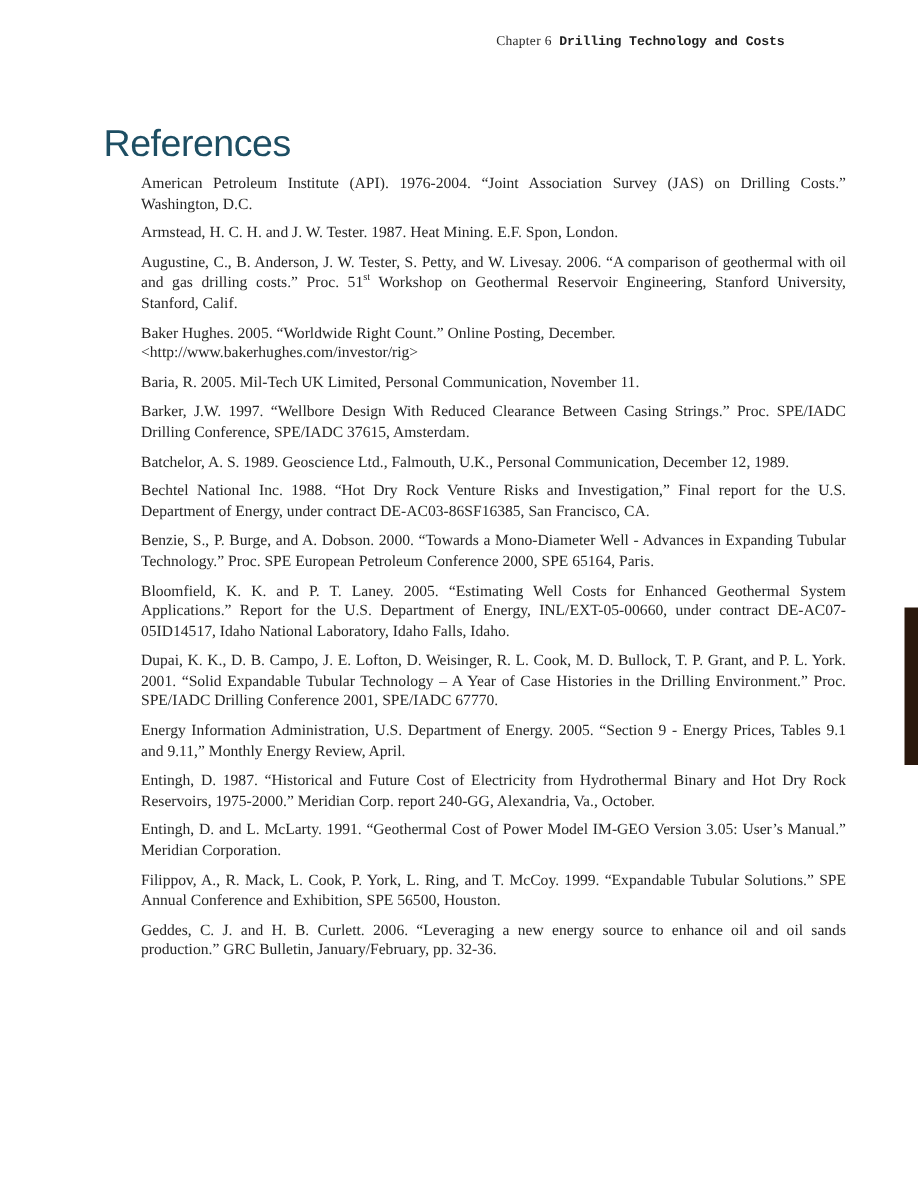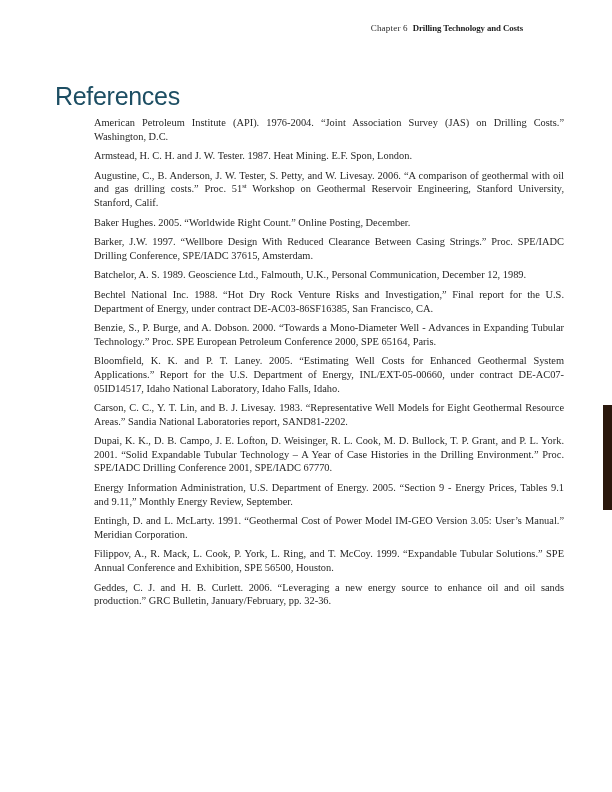--- a/index.html
+++ b/index.html
@@ -18,30 +18,30 @@
     text-align:right;
     white-space:nowrap;
     color:#2b2b2b;
   }
   .running-header .chap{
     font-family:"Liberation Serif", serif;
     font-size:9px;
     letter-spacing:.2px;
   }
   .running-header .chap-title{
-    font-family:Liberation Serif, serif;
+    font-family:Liberation Mono, monospace;
     font-size:8.8px;
     font-weight:700;
     margin-left:5px;
     color:#1f1f1f;
     letter-spacing:-0.1px;
   }
   .title{
     position:absolute;
-    left:55px;
+    left:69px;
     top:82px;
     margin:0;
     font-family:"Liberation Sans", sans-serif;
     font-weight:400;
     font-size:25px;
     letter-spacing:-0.3px;
     color:#1d4e63;
   }
   .refs{
     position:absolute;
@@ -90,29 +90,30 @@
   <div class="running-header">
     <span class="chap">Chapter 6</span><span class="chap-title">Drilling Technology and Costs</span>
   </div>
 
   <h1 class="title" style="color: rgb(29, 78, 99);">References</h1>
 
   <div class="refs" style="color: rgb(38, 38, 38);">
       <p class="ref"><span>American Petroleum Institute (API). 1976-2004. “Joint Association Survey (JAS) on Drilling Costs.” Washington, D.C.</span></p>
       <p class="ref"><span>Armstead, H. C. H. and J. W. Tester. 1987. </span><span class="it">Heat Mining</span><span>. E.F. Spon, London.</span></p>
       <p class="ref"><span>Augustine, C., B. Anderson, J. W. Tester, S. Petty, and W. Livesay. 2006. “A comparison of geothermal with oil and gas drilling costs.” </span><span class="it">Proc. 51</span><sup class="it">st</sup><span class="it"> Workshop on Geothermal Reservoir Engineering</span><span>, Stanford University, Stanford, Calif.</span></p>
-      <p class="ref"><span>Baker Hughes. 2005. “Worldwide Right Count.” Online Posting, December.</span><br></p>
+      <p class="ref"><span>Baker Hughes. 2005. “Worldwide Right Count.” Online Posting, December.</span><br><span>&lt;http://www.bakerhughes.com/investor/rig&gt;</span></p>
+      <p class="ref"><span>Baria, R. 2005. Mil-Tech UK Limited, Personal Communication, November 11.</span></p>
       <p class="ref"><span>Barker, J.W. 1997. “Wellbore Design With Reduced Clearance Between Casing Strings.” </span><span class="it">Proc. SPE/IADC Drilling Conference</span><span>, SPE/IADC 37615, Amsterdam.</span></p>
       <p class="ref"><span>Batchelor, A. S. 1989. Geoscience Ltd., Falmouth, U.K., Personal Communication, December 12, 1989.</span></p>
       <p class="ref"><span>Bechtel National Inc. 1988. “Hot Dry Rock Venture Risks and Investigation,” Final report for the U.S. Department of Energy, under contract DE-AC03-86SF16385, San Francisco, CA.</span></p>
       <p class="ref"><span>Benzie, S., P. Burge, and A. Dobson. 2000. “Towards a Mono-Diameter Well - Advances in Expanding Tubular Technology.” </span><span class="it">Proc. SPE European Petroleum Conference 2000</span><span>, SPE 65164, Paris.</span></p>
       <p class="ref"><span>Bloomfield, K. K. and P. T. Laney. 2005. “Estimating Well Costs for Enhanced Geothermal System Applications.” Report for the U.S. Department of Energy, INL/EXT-05-00660, under contract DE-AC07-05ID14517, Idaho National Laboratory, Idaho Falls, Idaho.</span></p>
-      <p class="ref"><span>Carson, C. C., Y. T. Lin, and B. J. Livesay. 1983. “Representative Well Models for Eight Geothermal Resource Areas.” Sandia National Laboratories report, SAND81-2202.</span></p>
       <p class="ref"><span>Dupai, K. K., D. B. Campo, J. E. Lofton, D. Weisinger, R. L. Cook, M. D. Bullock, T. P. Grant, and P. L. York. 2001. “Solid Expandable Tubular Technology – A Year of Case Histories in the Drilling Environment.” </span><span class="it">Proc. SPE/IADC Drilling Conference 2001</span><span>, SPE/IADC 67770.</span></p>
-      <p class="ref"><span>Energy Information Administration, U.S. Department of Energy. 2005. “Section 9 - Energy Prices, Tables 9.1 and 9.11,” </span><span class="it">Monthly Energy Review</span><span>, September.</span></p>
+      <p class="ref"><span>Energy Information Administration, U.S. Department of Energy. 2005. “Section 9 - Energy Prices, Tables 9.1 and 9.11,” </span><span class="it">Monthly Energy Review</span><span>, April.</span></p>
+      <p class="ref"><span>Entingh, D. 1987. “Historical and Future Cost of Electricity from Hydrothermal Binary and Hot Dry Rock Reservoirs, 1975-2000.” Meridian Corp. report 240-GG, Alexandria, Va., October.</span></p>
       <p class="ref"><span>Entingh, D. and L. McLarty. 1991. “Geothermal Cost of Power Model IM-GEO Version 3.05: User’s Manual.” Meridian Corporation.</span></p>
       <p class="ref"><span>Filippov, A., R. Mack, L. Cook, P. York, L. Ring, and T. McCoy. 1999. “Expandable Tubular Solutions.” </span><span class="it">SPE Annual Conference and Exhibition</span><span>, SPE 56500, Houston.</span></p>
       <p class="ref"><span>Geddes, C. J. and H. B. Curlett. 2006. “Leveraging a new energy source to enhance oil and oil sands production.” </span><span class="it">GRC Bulletin</span><span>, January/February, pp. 32-36.</span></p>
     </div>
 
   <div class="folio" style="color: rgb(110, 110, 110);">6-31</div>
 
   <div class="tab" style="background: rgb(42, 24, 13);"></div>
 
 </div>

